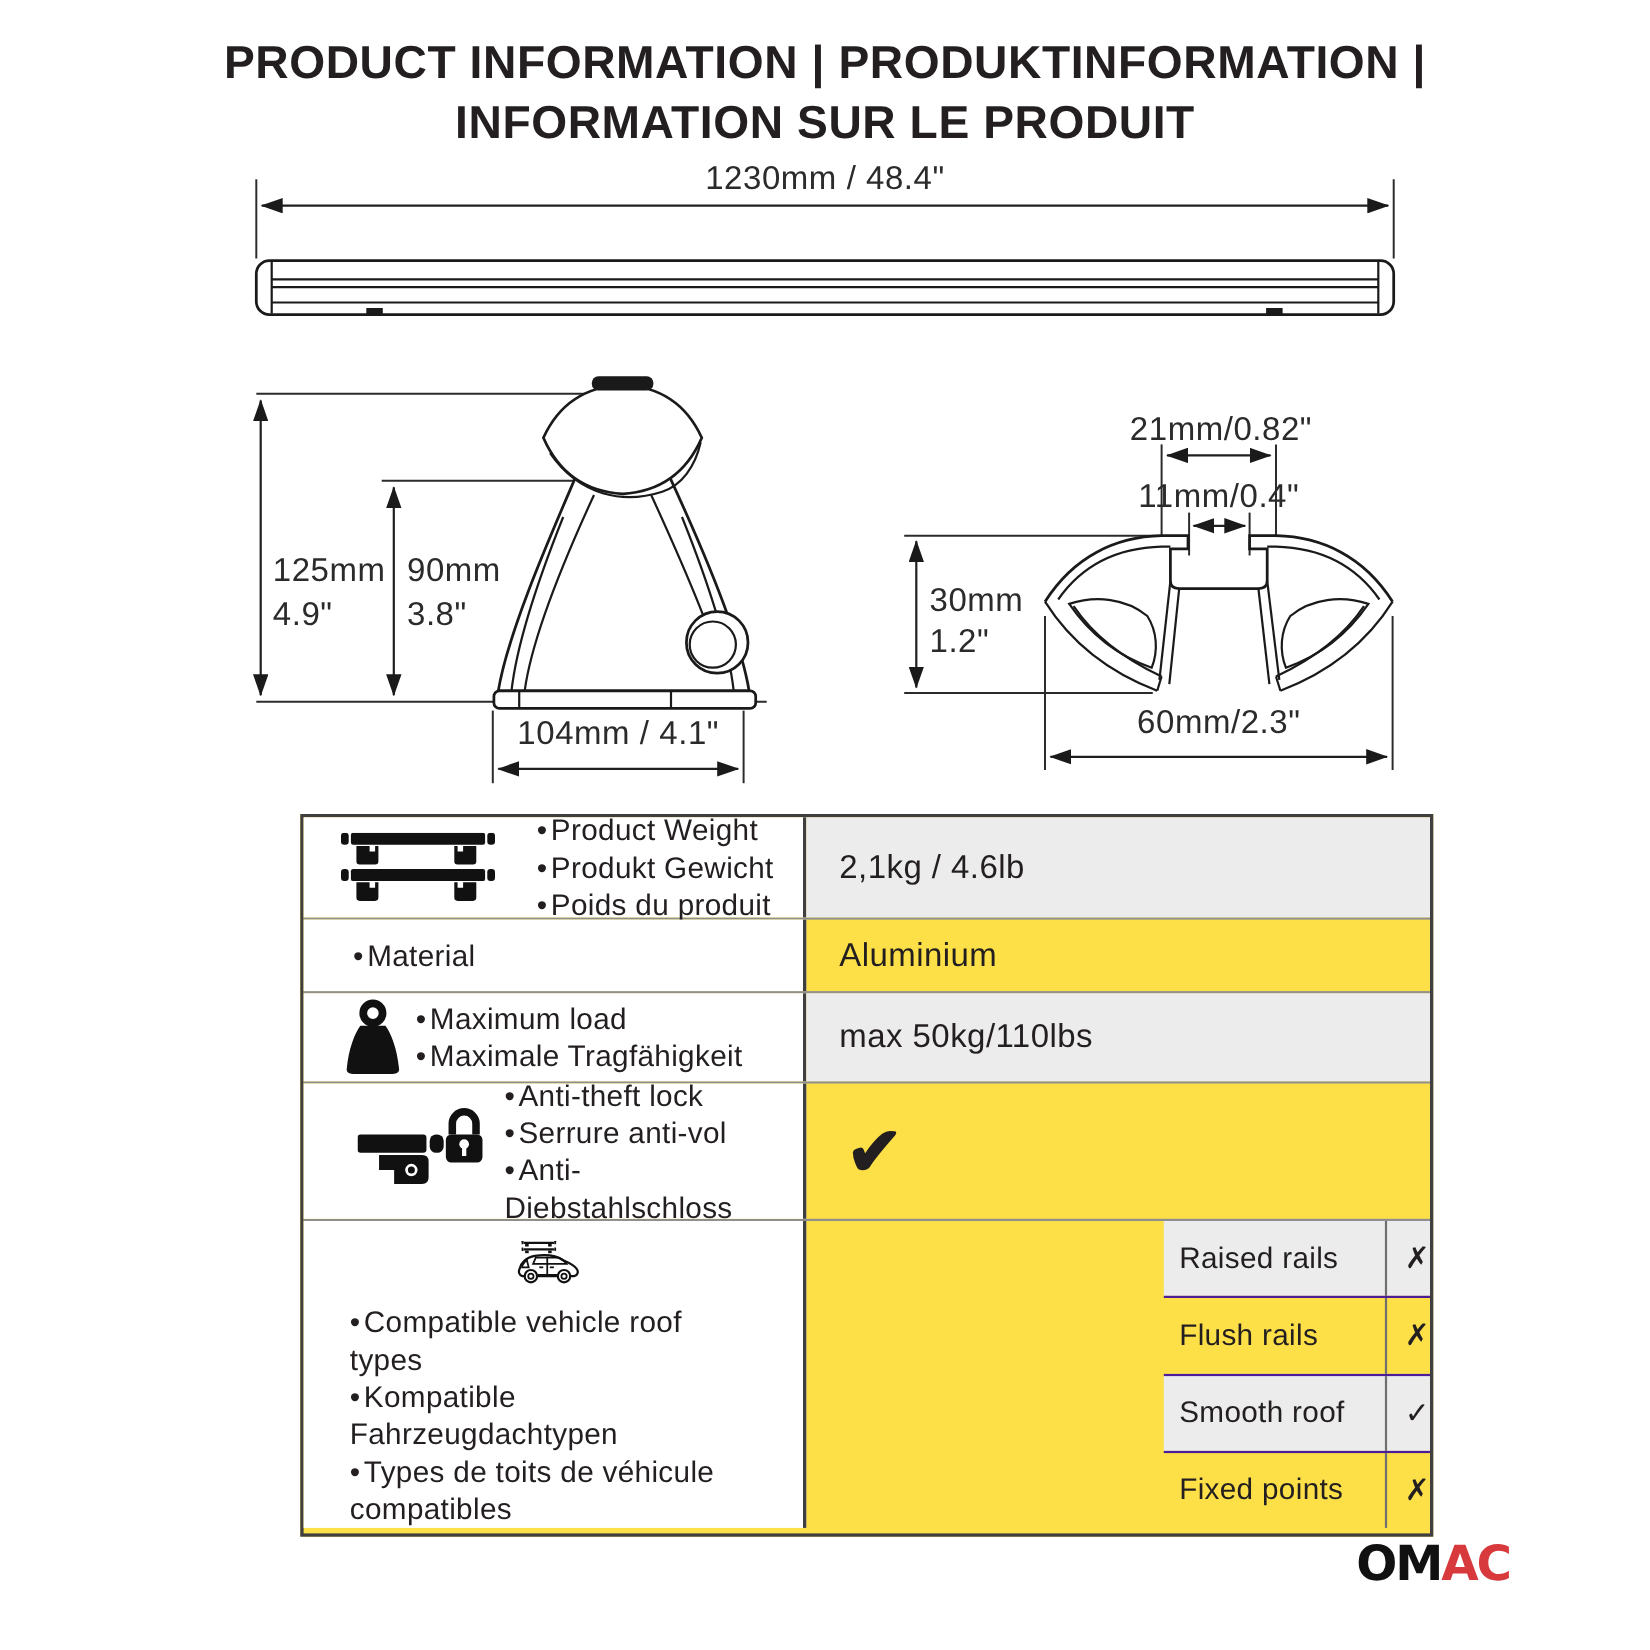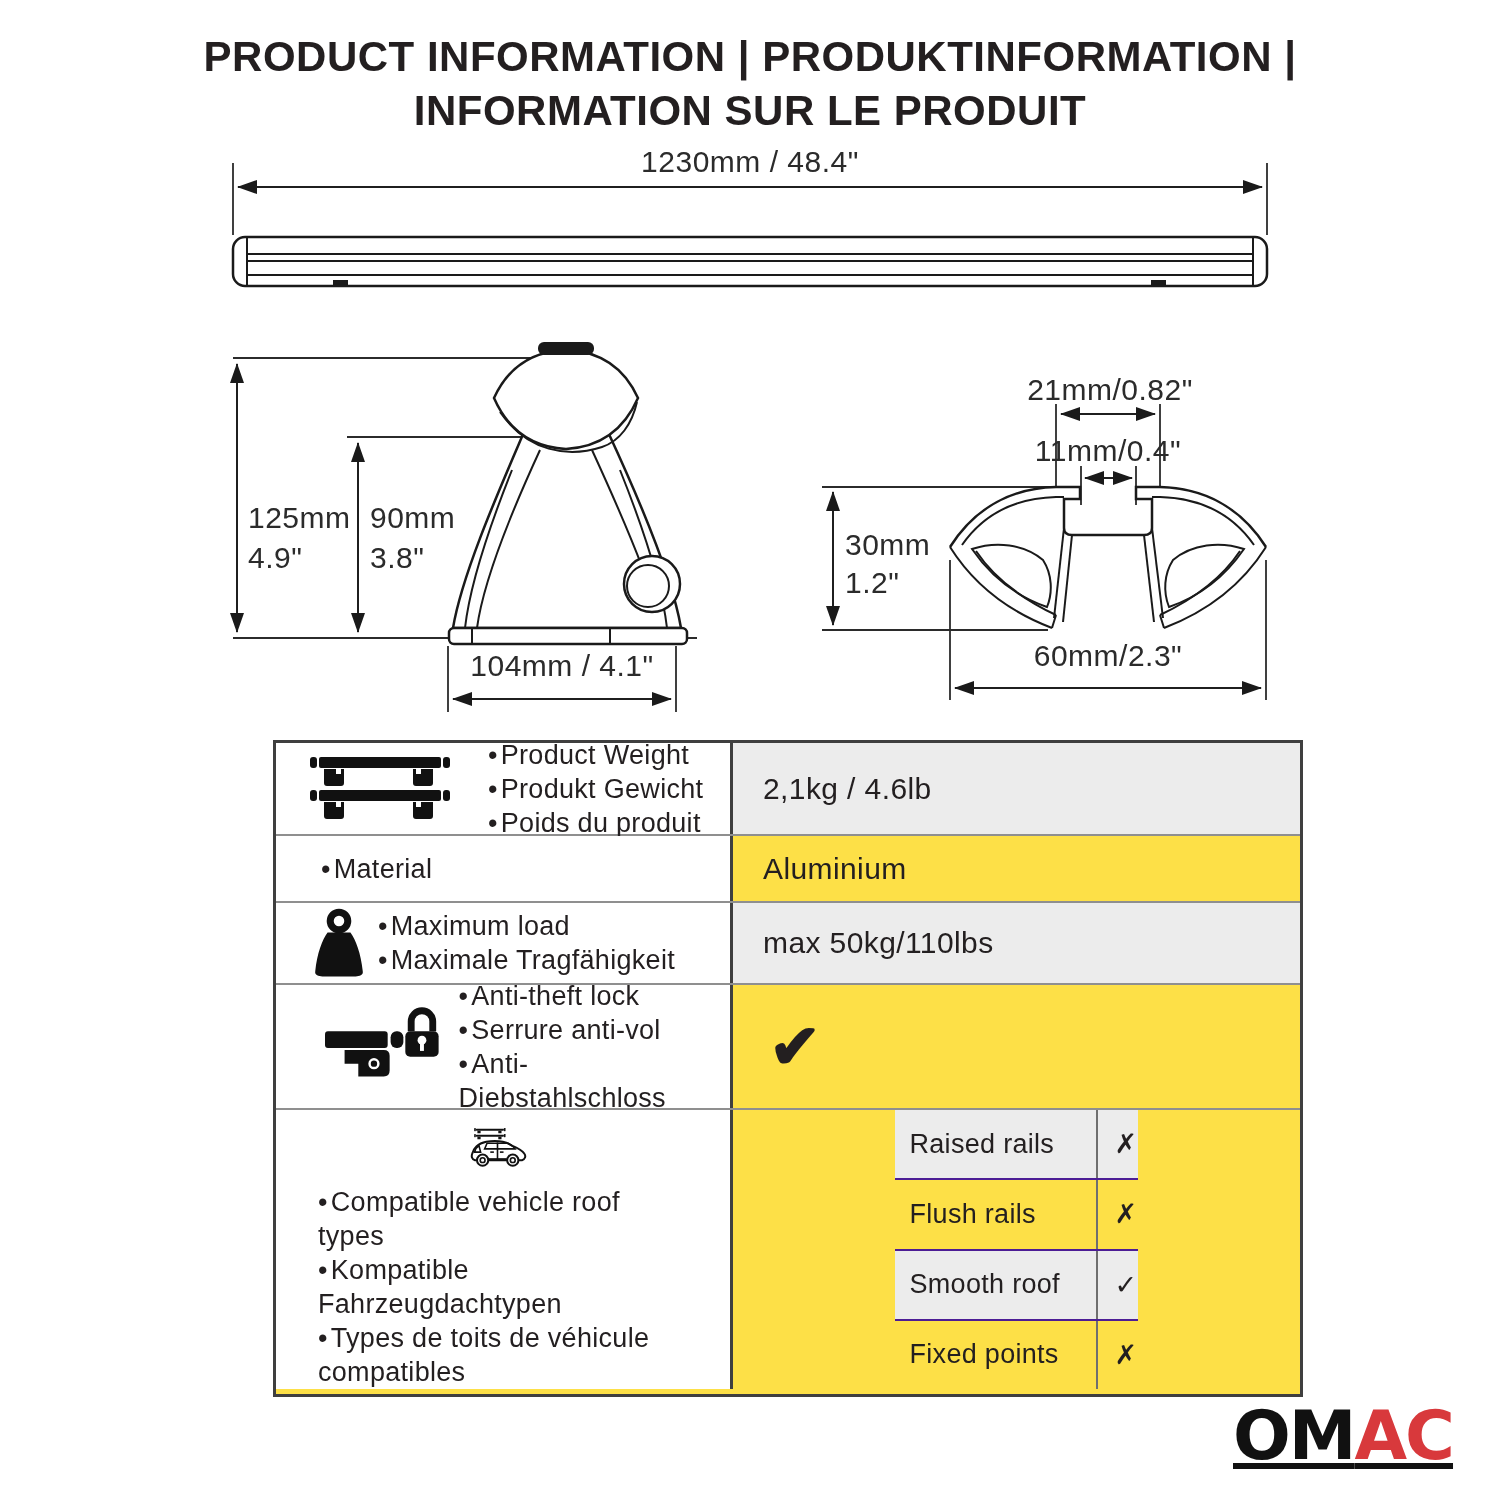--- a/index.html
+++ b/index.html
@@ -31,29 +31,29 @@
   .blt{margin-right:3px;}
   .r1 .icon{margin-left:34px;} .r1 .lbl-block{margin-left:38px;}
   .r2 .label-cell{padding-left:45px;}
   .r3 .icon{margin-left:34px;} .r3 .lbl-block{margin-left:10px;}
   .r4 .icon{margin-left:49px;} .r4 .lbl-block{margin-left:16px;}
   .r4 .value-cell{padding-left:36px;font-size:62px;font-weight:700;}
   .r5 .label-cell{flex-direction:column;align-items:flex-start;justify-content:flex-start;
                   padding:18px 0 0 42px;}
   .r5 .icon{margin-left:108px;}
   .r5 .lbl-block{margin-top:16px;width:350px;}
-  .sub{padding:0;flex-direction:column;align-items:center;}
+  .sub{padding:0;flex-direction:column;align-items:flex-end;}
   .sub-row{flex:1;display:flex;}
   .sub-row + .sub-row{border-top:2px solid #4c1d95;}
   .sub-label{width:203px;min-width:203px;border-right:2px solid #6f6f6f;display:flex;align-items:center;
              padding-left:14px;box-sizing:border-box;font-size:27px;letter-spacing:.3px;}
   .sub-mark{flex:1;display:flex;align-items:center;padding-left:16px;font-size:27px;}
   
   .logo{position:absolute;left:1233px;top:1396px;font-family:"DejaVu Sans",sans-serif;
-        font-weight:800;font-size:68px;letter-spacing:-2px;color:#111;white-space:nowrap;text-decoration:underline;}
+        font-weight:800;font-size:44px;letter-spacing:-2px;color:#111;white-space:nowrap;}
 </style>
 </head>
 <body>
 
 <div class="page">
 
   <div class="title">
     <div>PRODUCT INFORMATION | PRODUKTINFORMATION |</div>
     <div>INFORMATION SUR LE PRODUIT</div>
   </div>

